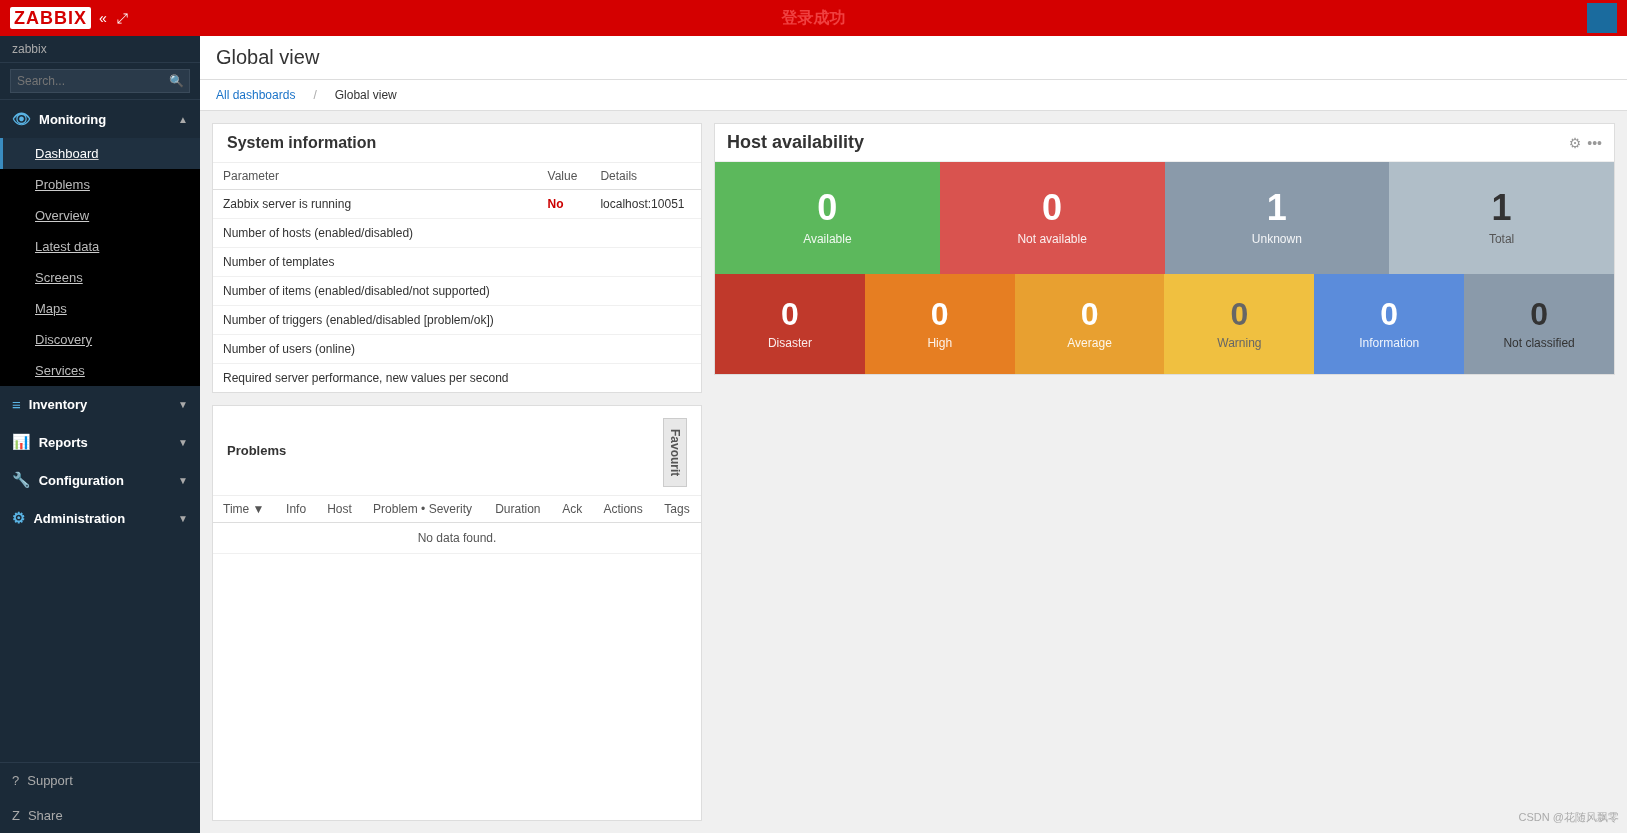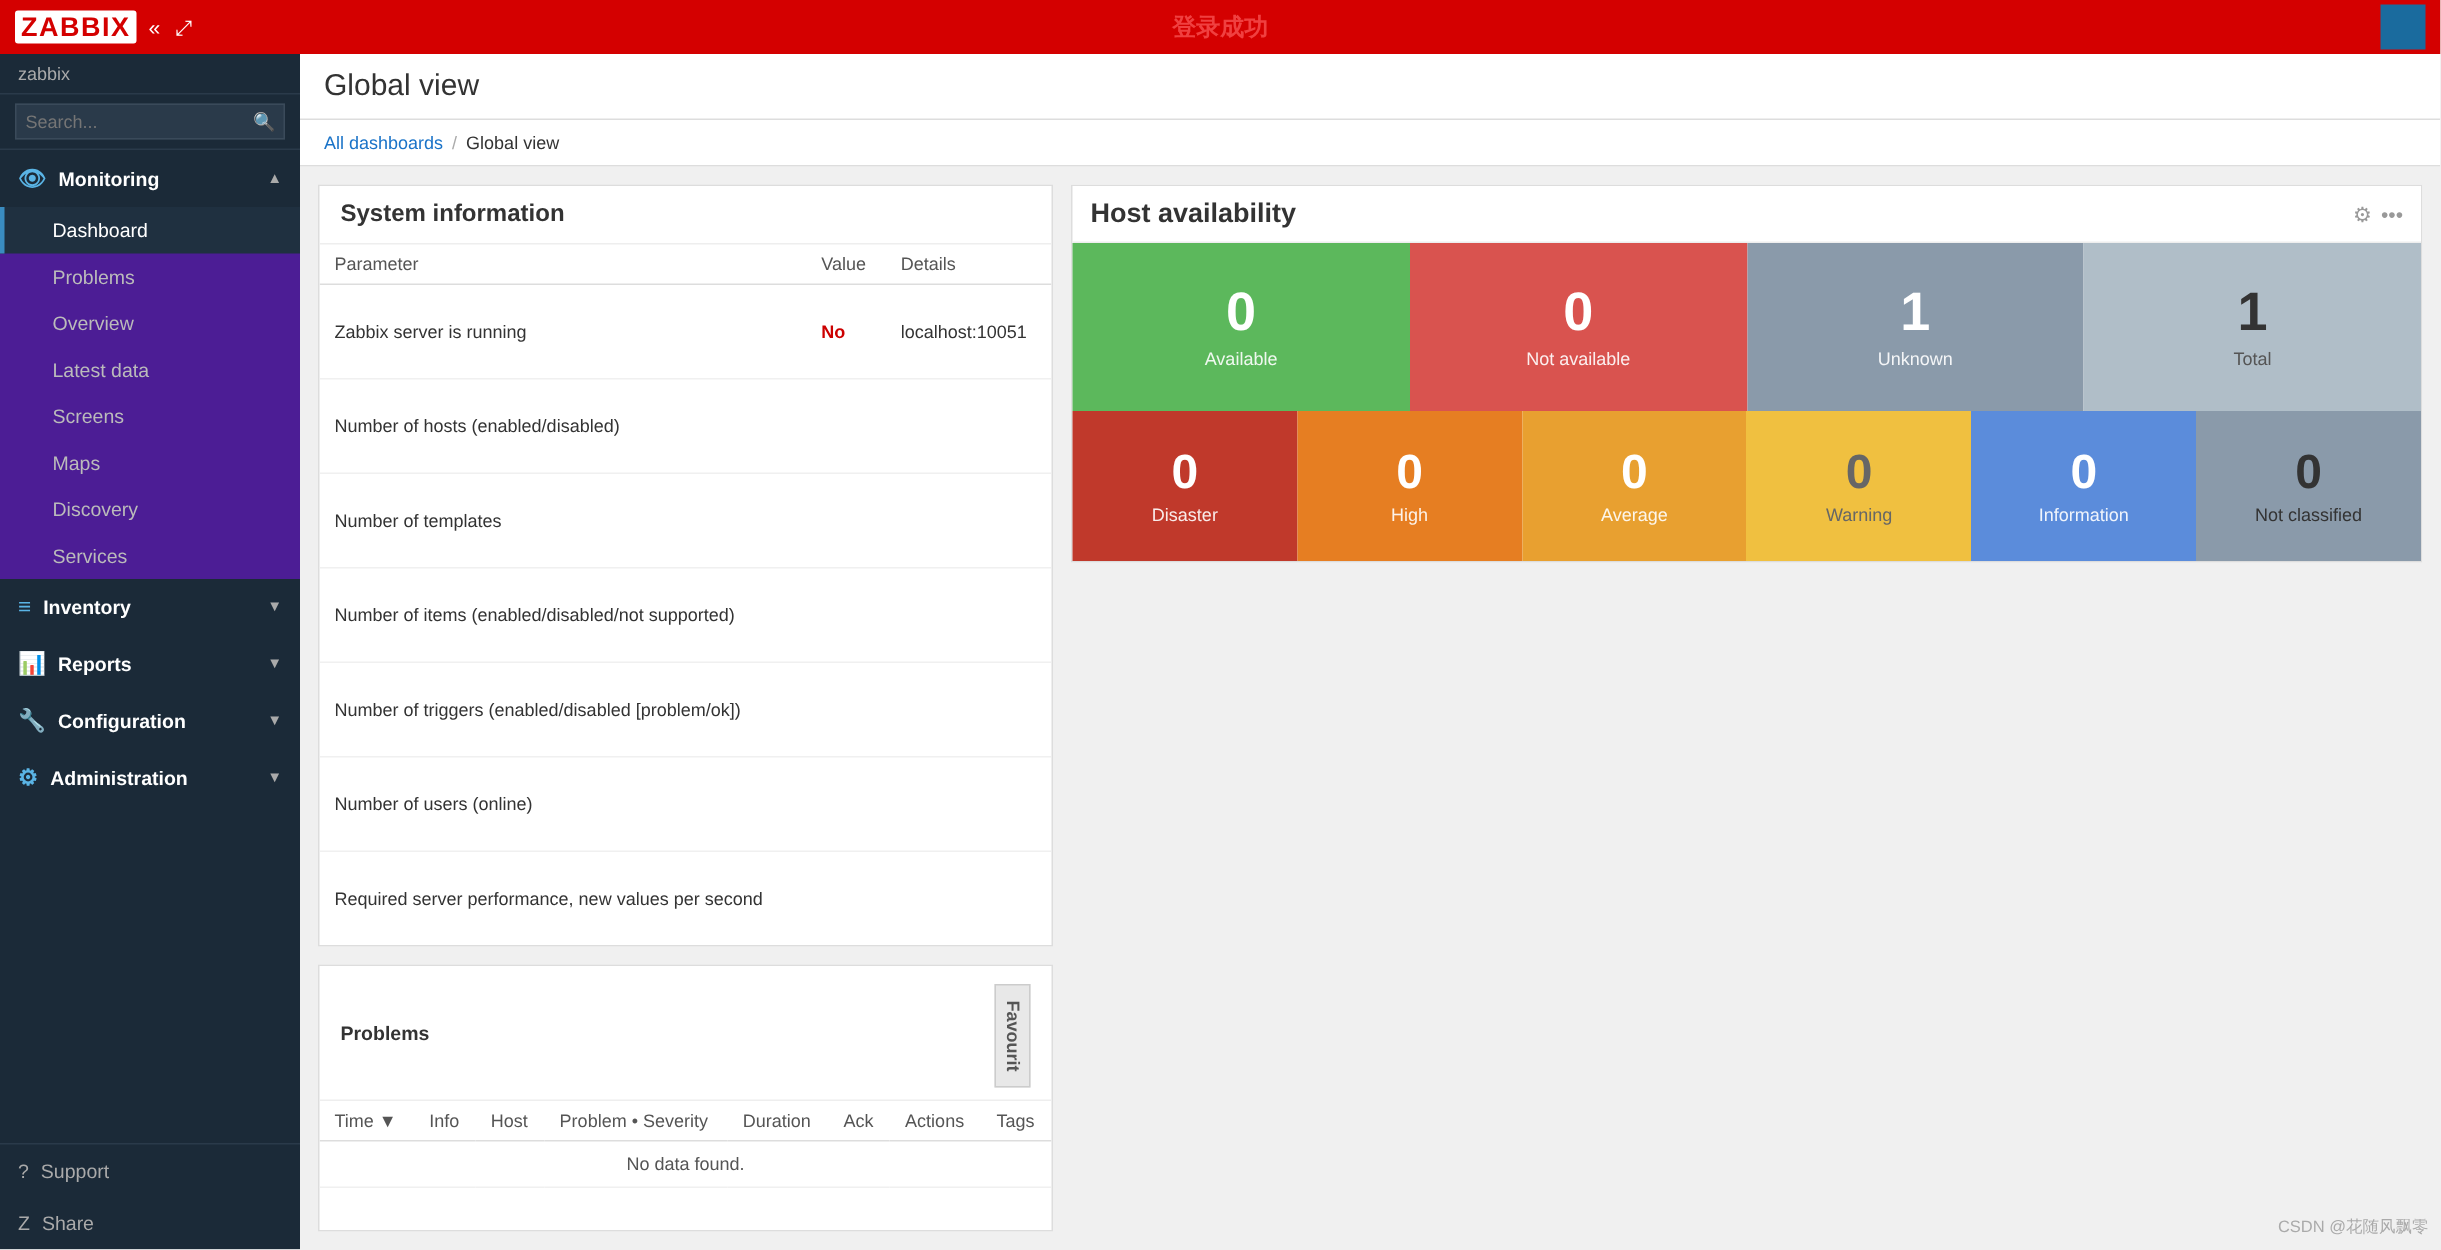--- a/index.html
+++ b/index.html
@@ -93,21 +93,22 @@
       font-weight: bold;
       font-size: 13px;
       cursor: pointer;
       user-select: none;
     }
     .sidebar-section-header .icon { font-size: 15px; color: #5ab4e5; }
     .sidebar-section-header .chevron { margin-left: auto; font-size: 10px; color: #aaa; }
     .sidebar-section-active .sidebar-section-header { color: white; }
 
     .sidebar-sub {
-      background: #4c1d95;
+      background: #000000;
+      text-decoration: underline;
     }
     .sidebar-sub-item {
       padding: 8px 12px 8px 32px;
       color: #bbb;
       font-size: 13px;
       cursor: pointer;
       border-left: 3px solid transparent;
     }
     .sidebar-sub-item.active {
       color: white;
@@ -153,21 +154,21 @@
     }
 
     .breadcrumb {
       padding: 8px 16px;
       background: white;
       border-bottom: 1px solid #ddd;
       font-size: 12px;
       color: #555;
       display: flex;
       align-items: flex-end;
-      gap: 6px;
+      gap: 18px;
     }
     .breadcrumb a { color: #1a73c8; text-decoration: none; }
     .breadcrumb-sep { color: #aaa; }
 
     .content-body {
       flex: 1;
       display: flex;
       overflow: hidden;
       gap: 0;
       padding: 12px;
@@ -197,21 +198,21 @@
       font-size: 12px;
     }
     .sys-table thead tr th {
       padding: 6px 10px;
       text-align: left;
       color: #555;
       font-weight: normal;
       border-bottom: 1px solid #ddd;
     }
     .sys-table tbody tr td {
-      padding: 24px 10px;
+      padding: 7px 10px;
       border-bottom: 1px solid #f0f0f0;
       color: #333;
     }
     .sys-table tbody tr:last-child td { border-bottom: none; }
     .sys-table .val-no { color: #cc0000; font-weight: bold; }
 
     
     .widget {
       background: white;
       border: 1px solid #ddd;

